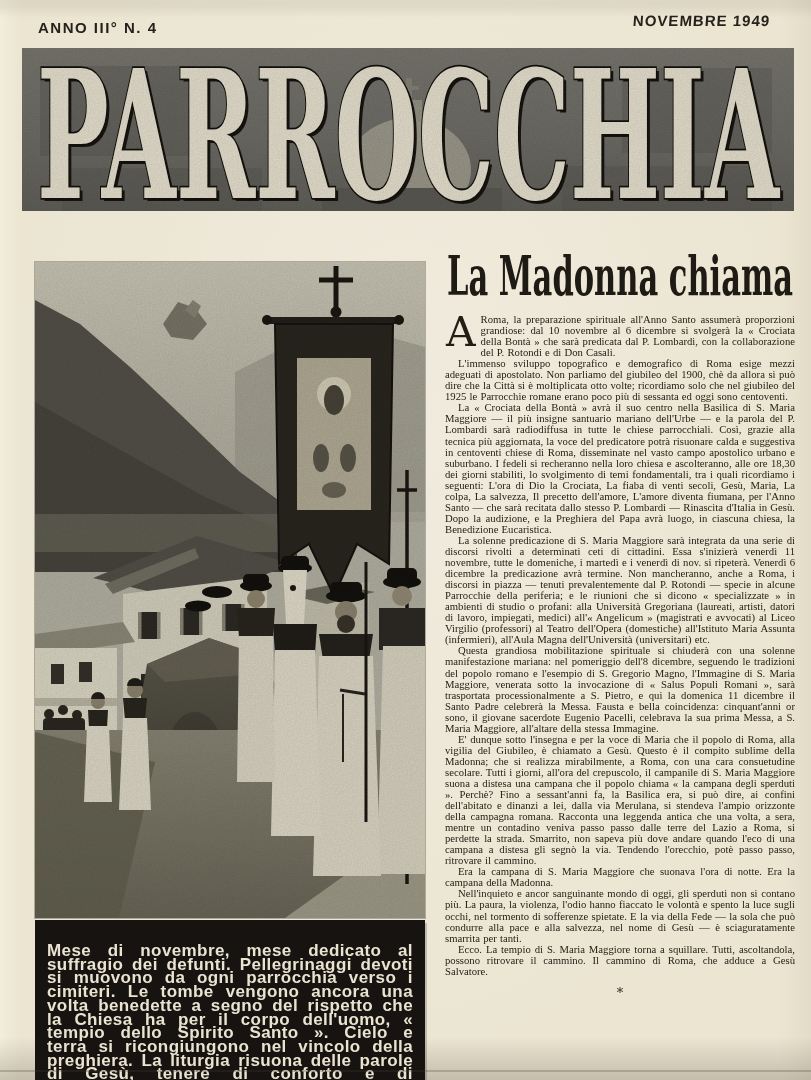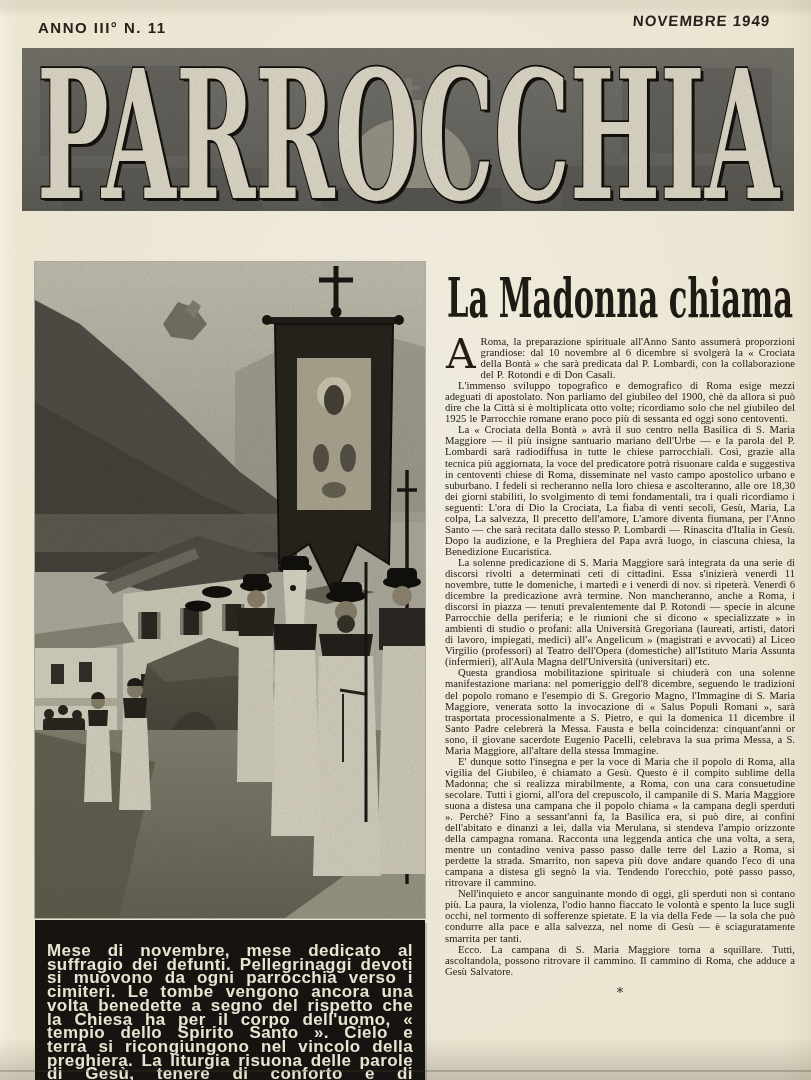--- a/index.html
+++ b/index.html
@@ -36,41 +36,41 @@
   .photo-caption{
     box-sizing:border-box;margin-top:2px;width:390px;min-height:122px;
     background:#161311;color:#e9e3d0;
     font-family:"Liberation Sans",sans-serif;font-weight:700;
     font-size:17px;line-height:13.7px;letter-spacing:.4px;word-spacing:2.5px;
     text-align:justify;padding:24px 12px 9px 12px;
     box-shadow:2px 3px 0 rgba(60,55,45,.25);
   }
 
   
-  .article{position:absolute;left:445px;top:270px;width:350px;}
+  .article{position:absolute;left:445px;top:248px;width:350px;}
   .article-title{width:350px;height:58px;margin-bottom:4px;}
   .article-body p{
     margin:0;text-indent:13px;text-align:justify;
     font-size:10.7px;line-height:11.05px;color:#272219;
     word-spacing:.5px;
   }
   .article-body p.no-indent{text-indent:0;}
   .dropcap{
     float:left;font-family:"DejaVu Serif",serif;font-weight:400;
     font-size:41px;line-height:31px;padding:3px 5px 0 1px;color:#221d15;
   }
   .end-mark{display:block;text-align:center;font-size:13px;margin-top:8px;color:#2a251c;
     font-family:"DejaVu Serif",serif;}
 </style>
 </head>
 <body>
 
 <div class="page">
 
-  <div class="issue">ANNO III° N. 11</div>
+  <div class="issue">ANNO III° N. 4</div>
   <div class="date">NOVEMBRE 1949</div>
 
   <div class="masthead">
     <svg width="772" height="163" viewBox="0 0 772 163">
       <defs>
         <filter id="grain" x="0" y="0" width="100%" height="100%">
           <feTurbulence type="fractalNoise" baseFrequency="0.8" numOctaves="2" stitchTiles="stitch"></feTurbulence>
           <feColorMatrix type="matrix" values="0 0 0 0 0  0 0 0 0 0  0 0 0 0 0  .55 .55 .55 0 0"></feColorMatrix>
         </filter>
         <linearGradient id="bandg" x1="0" y1="0" x2="0" y2="1">
@@ -266,19 +266,20 @@
     <svg class="article-title" viewBox="0 0 350 58">
       <text x="175" y="47" text-anchor="middle" font-family="DejaVu Serif, serif" font-weight="bold" font-size="55" textLength="346" lengthAdjust="spacingAndGlyphs" fill="#1e1a14">La Madonna chiama</text>
     </svg>
     <div class="article-body">
         <p class="no-indent"><span class="dropcap">A</span>Roma, la preparazione spirituale all'Anno Santo assumerà proporzioni grandiose: dal 10 novembre al 6 dicembre si svolgerà la « Crociata della Bontà » che sarà predicata dal P. Lombardi, con la collaborazione del P. Rotondi e di Don Casali.</p>
         <p>L'immenso sviluppo topografico e demografico di Roma esige mezzi adeguati di apostolato. Non parliamo del giubileo del 1900, chè da allora si può dire che la Città si è moltiplicata otto volte; ricordiamo solo che nel giubileo del 1925 le Parrocchie romane erano poco più di sessanta ed oggi sono centoventi.</p>
         <p>La « Crociata della Bontà » avrà il suo centro nella Basilica di S. Maria Maggiore — il più insigne santuario mariano dell'Urbe — e la parola del P. Lombardi sarà radiodiffusa in tutte le chiese parrocchiali. Così, grazie alla tecnica più aggiornata, la voce del predicatore potrà risuonare calda e suggestiva in centoventi chiese di Roma, disseminate nel vasto campo apostolico urbano e suburbano. I fedeli si recheranno nella loro chiesa e ascolteranno, alle ore 18,30 dei giorni stabiliti, lo svolgimento di temi fondamentali, tra i quali ricordiamo i seguenti: L'ora di Dio la Crociata, La fiaba di venti secoli, Gesù, Maria, La colpa, La salvezza, Il precetto dell'amore, L'amore diventa fiumana, per l'Anno Santo — che sarà recitata dallo stesso P. Lombardi — Rinascita d'Italia in Gesù. Dopo la audizione, e la Preghiera del Papa avrà luogo, in ciascuna chiesa, la Benedizione Eucaristica.</p>
         <p>La solenne predicazione di S. Maria Maggiore sarà integrata da una serie di discorsi rivolti a determinati ceti di cittadini. Essa s'inizierà venerdì 11 novembre, tutte le domeniche, i martedì e i venerdì di nov. si ripeterà. Venerdì 6 dicembre la predicazione avrà termine. Non mancheranno, anche a Roma, i discorsi in piazza — tenuti prevalentemente dal P. Rotondi — specie in alcune Parrocchie della periferia; e le riunioni che si dicono « specializzate » in ambienti di studio o profani: alla Università Gregoriana (laureati, artisti, datori di lavoro, impiegati, medici) all'« Angelicum » (magistrati e avvocati) al Liceo Virgilio (professori) al Teatro dell'Opera (domestiche) all'Istituto Maria Assunta (infermieri), all'Aula Magna dell'Università (universitari) etc.</p>
         <p>Questa grandiosa mobilitazione spirituale si chiuderà con una solenne manifestazione mariana: nel pomeriggio dell'8 dicembre, seguendo le tradizioni del popolo romano e l'esempio di S. Gregorio Magno, l'Immagine di S. Maria Maggiore, venerata sotto la invocazione di « Salus Populi Romani », sarà trasportata processionalmente a S. Pietro, e qui la domenica 11 dicembre il Santo Padre celebrerà la Messa. Fausta e bella coincidenza: cinquant'anni or sono, il giovane sacerdote Eugenio Pacelli, celebrava la sua prima Messa, a S. Maria Maggiore, all'altare della stessa Immagine.</p>
         <p>E' dunque sotto l'insegna e per la voce di Maria che il popolo di Roma, alla vigilia del Giubileo, è chiamato a Gesù. Questo è il compito sublime della Madonna; che si realizza mirabilmente, a Roma, con una cara consuetudine secolare. Tutti i giorni, all'ora del crepuscolo, il campanile di S. Maria Maggiore suona a distesa una campana che il popolo chiama « la campana degli sperduti ». Perchè? Fino a sessant'anni fa, la Basilica era, si può dire, ai confini dell'abitato e dinanzi a lei, dalla via Merulana, si stendeva l'ampio orizzonte della campagna romana. Racconta una leggenda antica che una volta, a sera, mentre un contadino veniva passo passo dalle terre del Lazio a Roma, si perdette la strada. Smarrito, non sapeva più dove andare quando l'eco di una campana a distesa gli segnò la via. Tendendo l'orecchio, potè passo passo, ritrovare il cammino.</p>
+        <p>Era la campana di S. Maria Maggiore che suonava l'ora di notte. Era la campana della Madonna.</p>
         <p>Nell'inquieto e ancor sanguinante mondo di oggi, gli sperduti non si contano più. La paura, la violenza, l'odio hanno fiaccato le volontà e spento la luce sugli occhi, nel tormento di sofferenze spietate. E la via della Fede — la sola che può condurre alla pace e alla salvezza, nel nome di Gesù — è sciaguratamente smarrita per tanti.</p>
-        <p>Ecco. La campana di S. Maria Maggiore torna a squillare. Tutti, ascoltandola, possono ritrovare il cammino. Il cammino di Roma, che adduce a Gesù Salvatore.</p>
+        <p>Ecco. La tempio di S. Maria Maggiore torna a squillare. Tutti, ascoltandola, possono ritrovare il cammino. Il cammino di Roma, che adduce a Gesù Salvatore.</p>
       </div>
     <span class="end-mark">*</span>
   </div>
 
 </div>
 
 </body></html>

